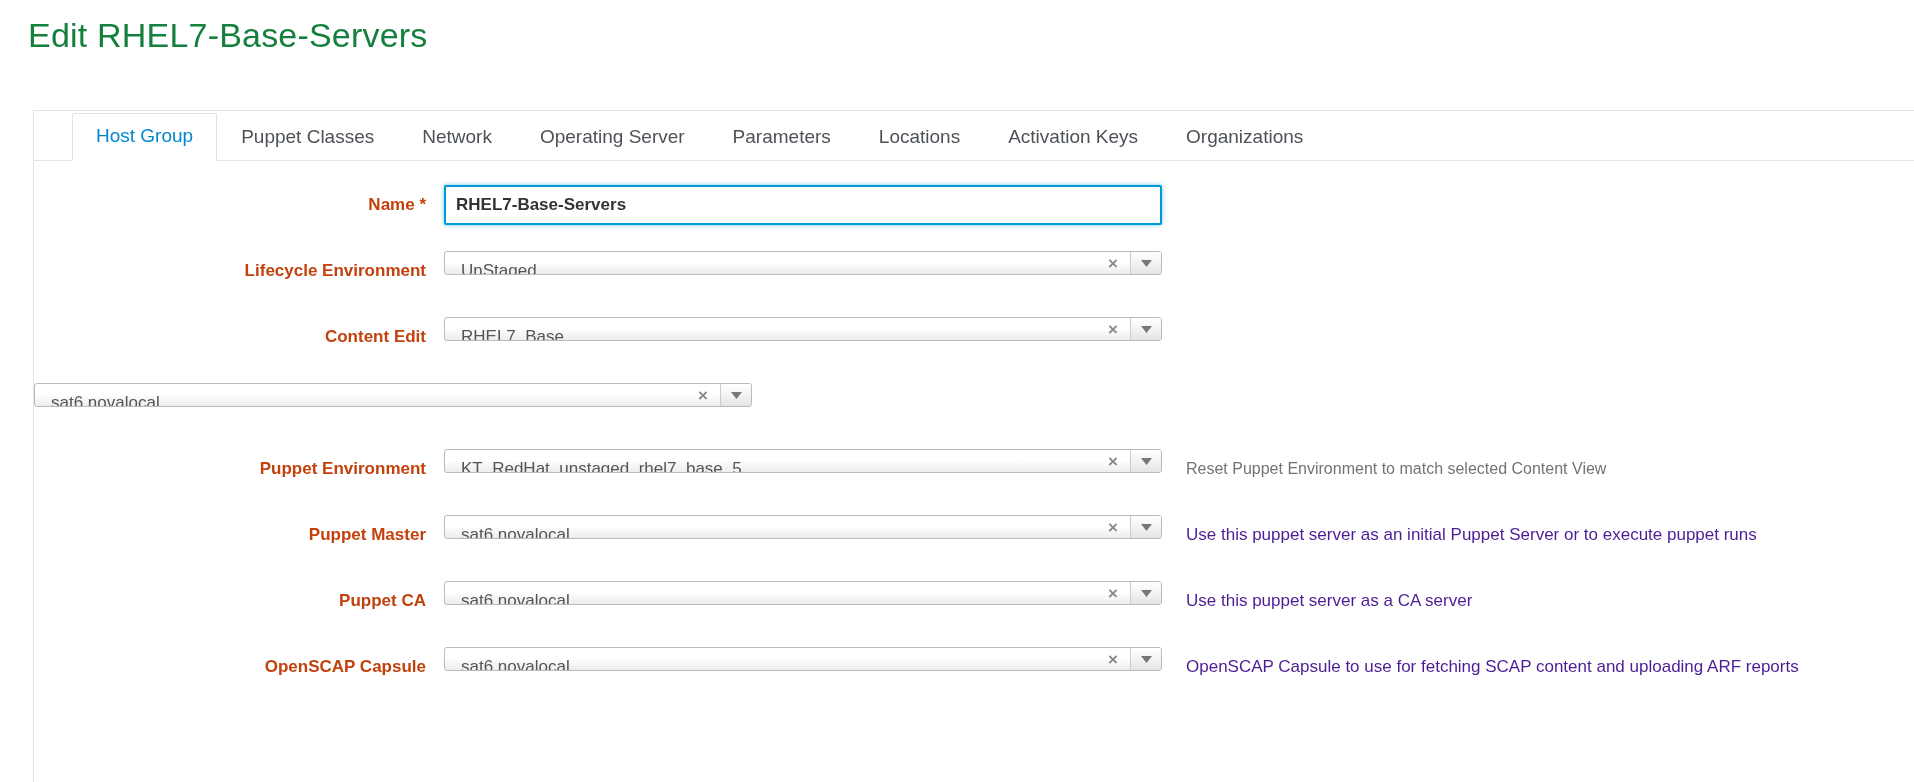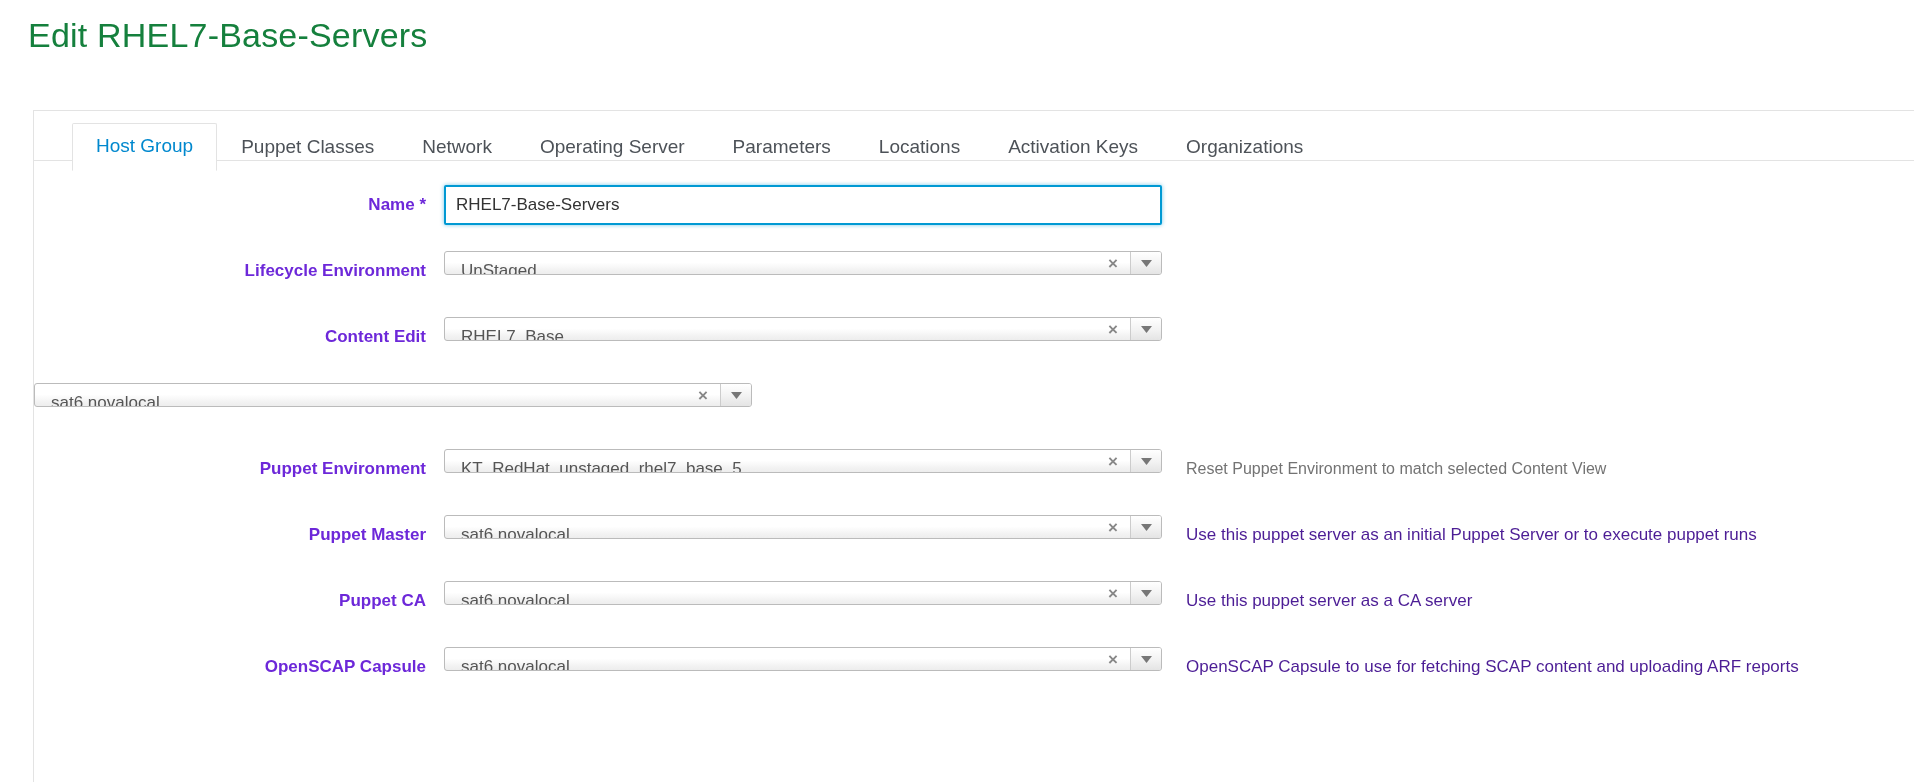--- a/index.html
+++ b/index.html
@@ -54,21 +54,21 @@
   }
   .tab {
     font-size: 19px;
     color: #4d5258;
     padding: 11px 23px 12px 23px;
     line-height: 1.2;
     cursor: pointer;
     border: 1px solid transparent;
     border-bottom: none;
     position: relative;
-    top: 11px;
+    top: 1px;
     white-space: nowrap;
   }
   .tab.active {
     color: #0088ce;
     background: #ffffff;
     border: 1px solid #e3e3e3;
     border-bottom: 1px solid #ffffff;
     border-radius: 2px 2px 0 0;
   }
 
@@ -81,21 +81,21 @@
     align-items: flex-start;
     margin-bottom: 26px;
     height: 40px;
   }
   .form-label {
     width: 410px;
     text-align: right;
     padding-right: 18px;
     font-size: 17px;
     font-weight: bold;
-    color: #6d28d9;
+    color: #c2410c;
     line-height: 40px;
     box-sizing: border-box;
     white-space: nowrap;
   }
   .field-wrap {
     width: 718px;
     position: relative;
     flex: 0 0 auto;
   }
 
@@ -104,20 +104,21 @@
     height: 40px;
     box-sizing: border-box;
     font-family: "Liberation Sans", sans-serif;
     font-size: 17px;
     color: #333333;
     padding: 0 11px;
     border: 1px solid #bbbbbb;
     border-radius: 2px;
     background: #ffffff;
     outline: none;
+    font-weight: bold;
   }
   .text-input.focused {
     border: 2px solid #0099d3;
     box-shadow: 0 0 4px rgba(0,153,211,0.55);
     padding: 0 10px;
     caret-color: #333;
   }
 
   
   .select2 {

